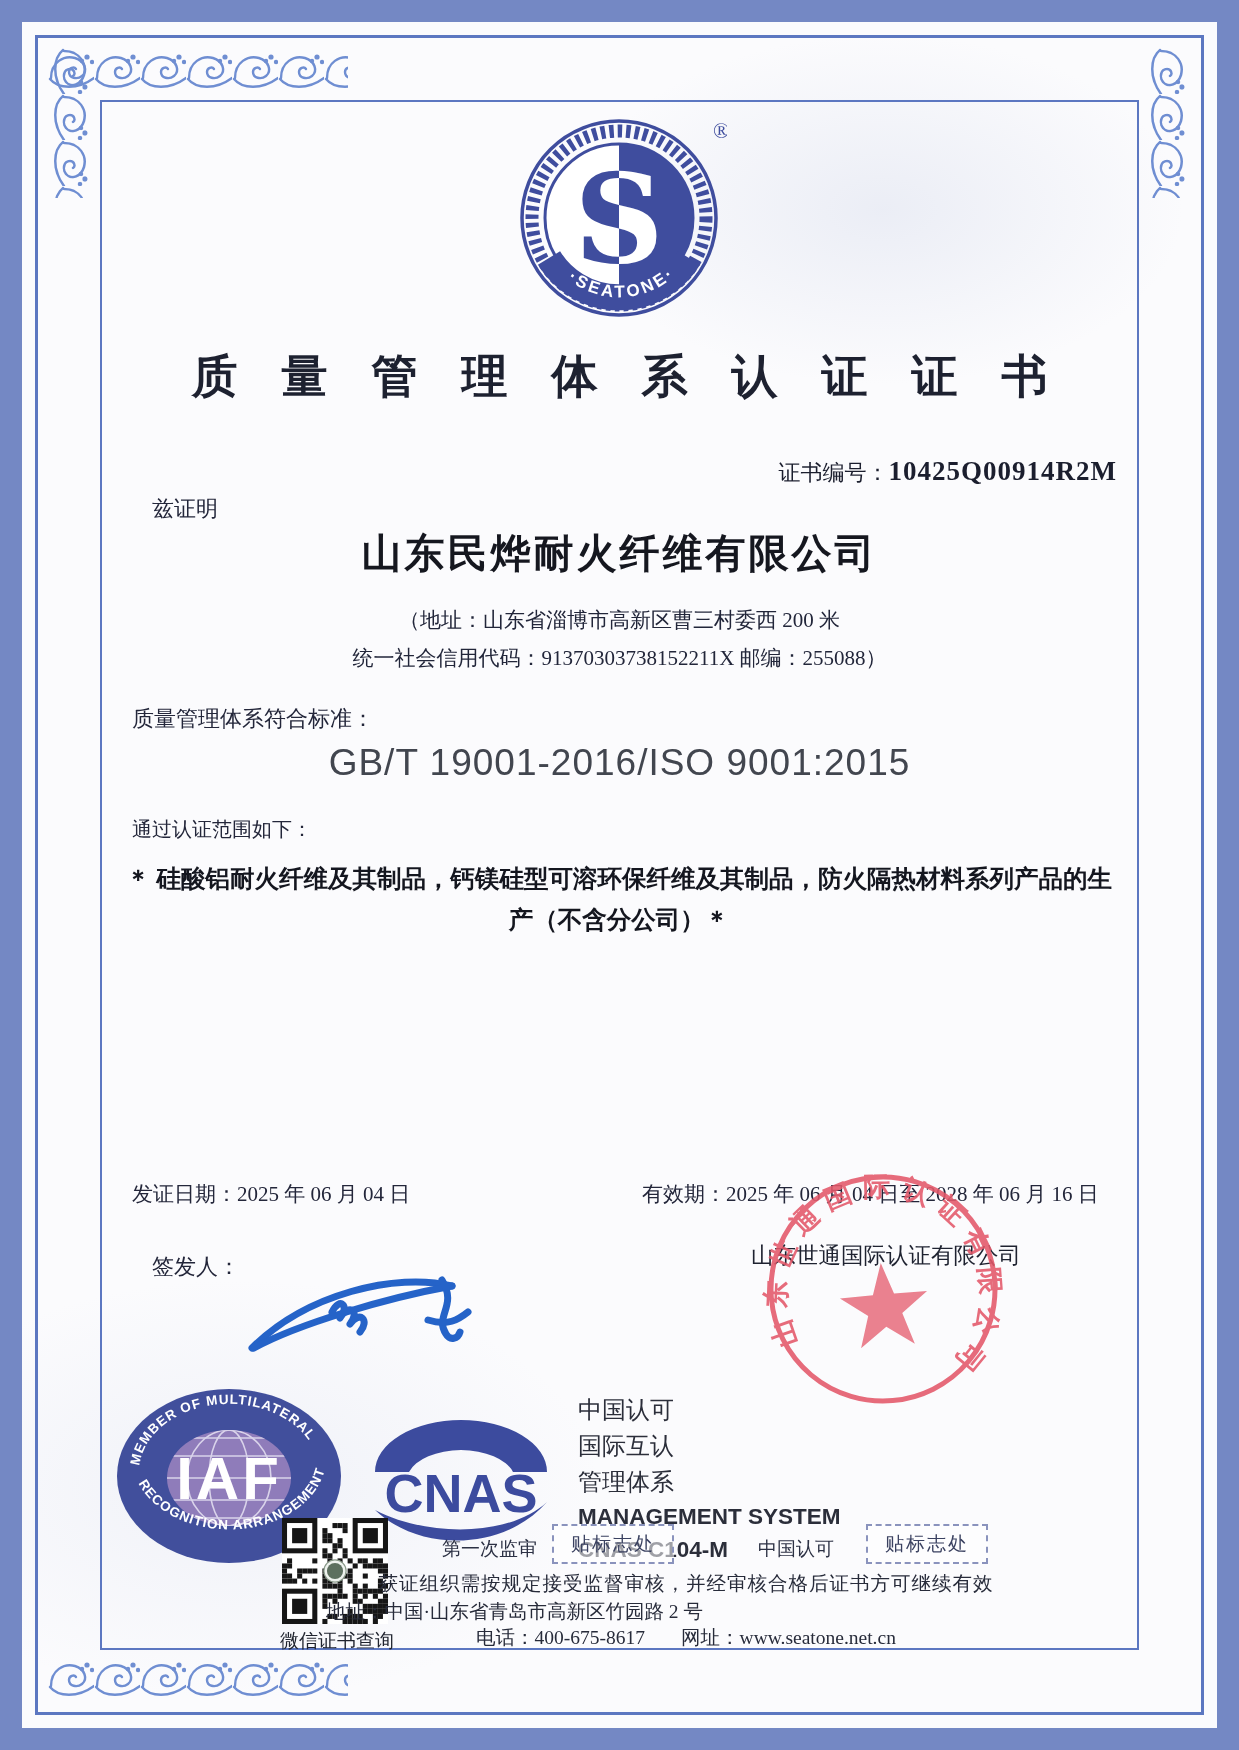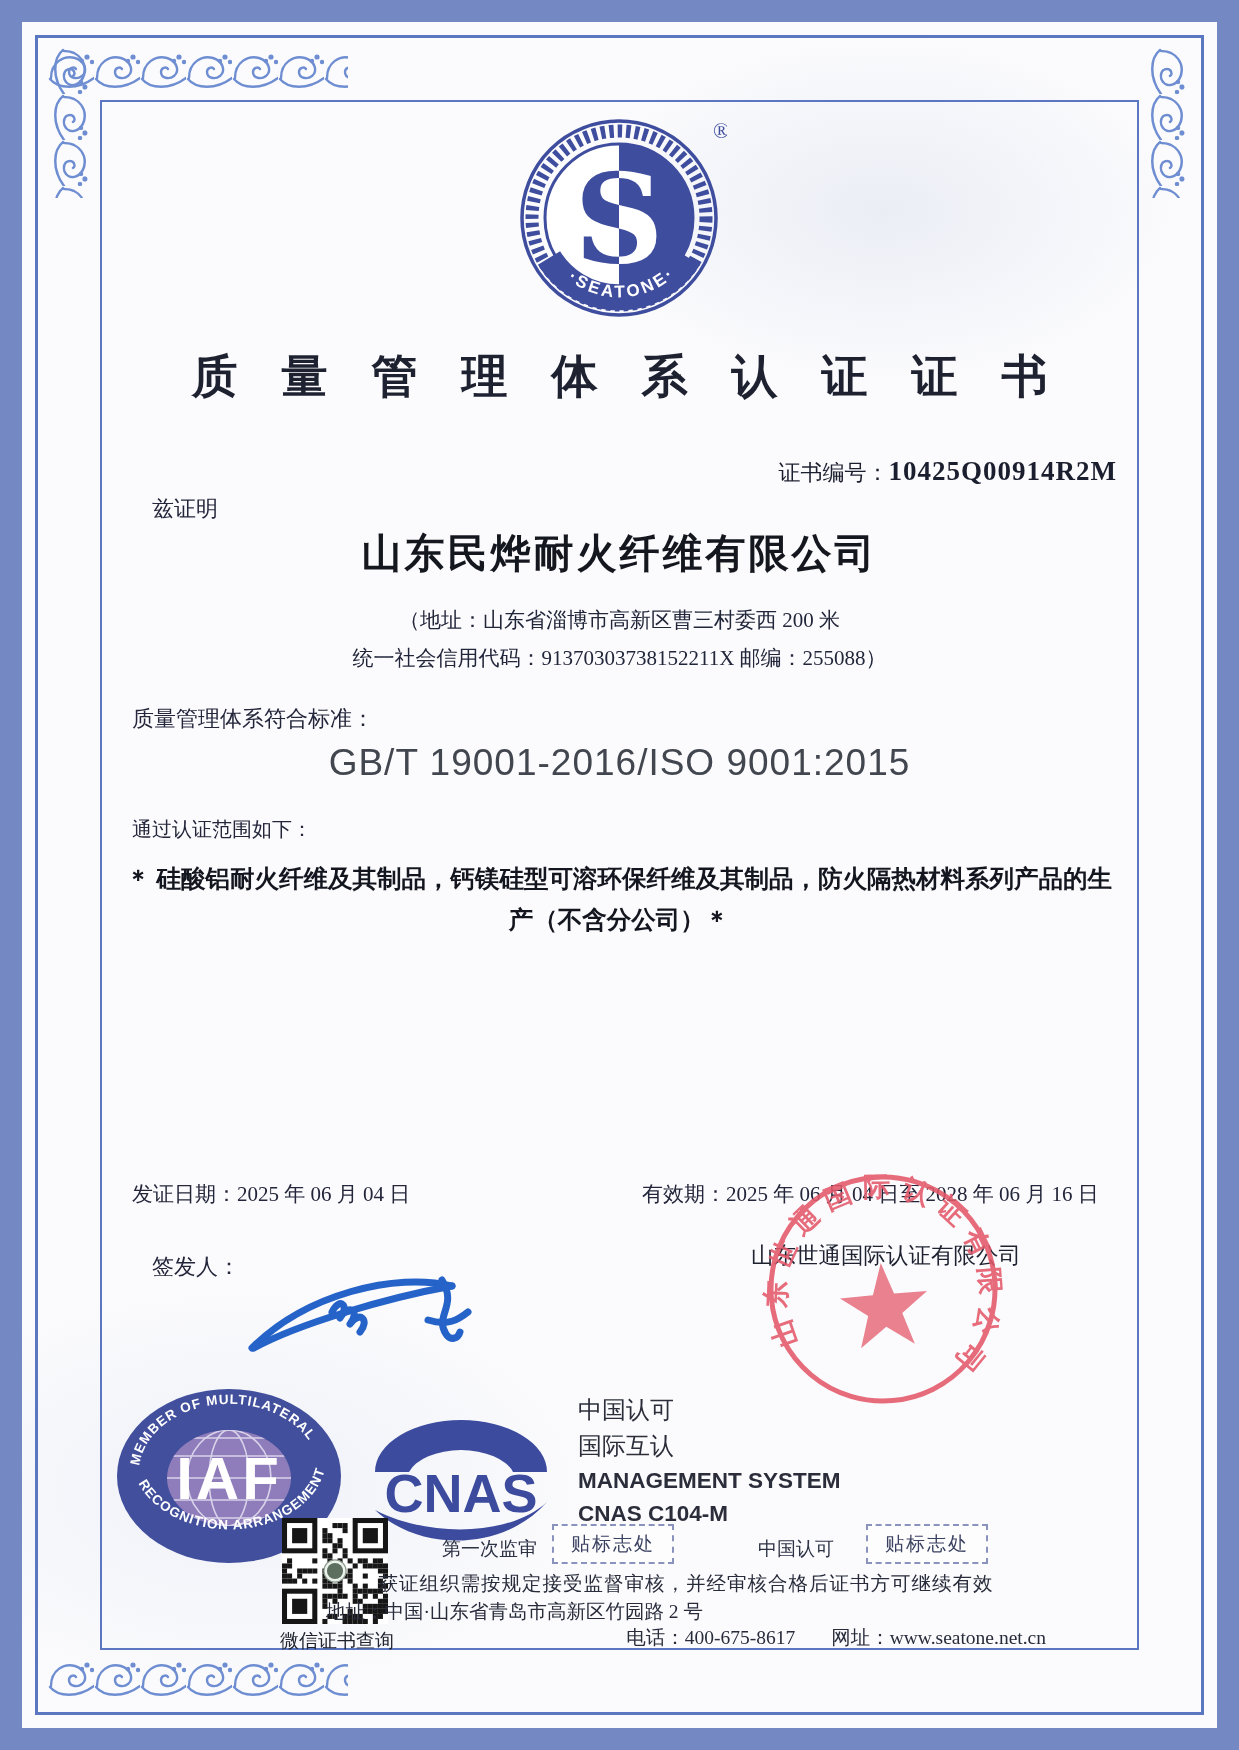--- a/index.html
+++ b/index.html
@@ -54,21 +54,21 @@
   #recog .en{font-size:22.5px;line-height:33px;font-weight:700;color:#2b2e3a;}
   #qr{left:176px;top:1412px;width:106px;height:106px;}
   #qr-caption{top:1522px;left:146px;width:170px;text-align:center;font-size:19px;color:#20242f;}
   .audit-label{top:1430px;font-size:19px;color:#2c3144;}
   .sticker-box{top:1418px;width:118px;height:36px;border:2px dashed #8a93bd;display:flex;align-items:center;justify-content:center;
     font-size:19px;color:#3a4160;letter-spacing:2px;background:rgba(255,255,255,.55);}
   #audit1-label{left:336px;} #sticker1{left:446px;}
   #audit2-label{left:652px;} #sticker2{left:760px;}
   #audit-note{top:1464px;left:220px;width:720px;text-align:center;font-size:19.5px;color:#272b3a;letter-spacing:1px;}
   #f-addr{top:1492px;left:220px;width:720px;font-size:19.5px;color:#272b3a;}
-  #f-contact{top:1518px;left:220px;width:720px;display:flex;justify-content:flex-end;gap:36px;font-size:19.5px;color:#272b3a;}
+  #f-contact{top:1518px;left:220px;width:720px;display:flex;justify-content:center;gap:36px;font-size:19.5px;color:#272b3a;}
 </style>
 </head>
 <body>
 
 <div id="page">
   <div id="sheet">
 
     <div class="frame-outer"></div>
 
     <svg class="pat top" preserveAspectRatio="none">
@@ -243,20 +243,21 @@
 
       <svg id="cnas" class="abs" viewBox="0 0 200 150">
         <path d="M 14,66 A 86,52 0 0 1 186,66 L 152,66 A 54,30 0 0 0 48,66 Z" fill="#3c4b9e"></path>
         <text x="100" y="106" text-anchor="middle" font-family="Liberation Sans, DejaVu Sans, sans-serif" font-weight="800" font-size="54" fill="#3c4b9e">CNAS</text>
         <path d="M 14,104 C 58,146 142,146 186,96 C 150,130 68,132 14,104 Z" fill="#3c4b9e"></path>
       </svg>
 
       <div id="recog" class="abs">
         <div class="cn">中国认可</div>
         <div class="cn">国际互认</div>
+        <div class="cn">管理体系</div>
         <div class="en sans">MANAGEMENT SYSTEM</div>
         <div class="en sans">CNAS C104-M</div>
       </div>
 
       <svg id="qr" class="abs" viewBox="0 0 105 105">
         <rect x="0" y="0" width="105" height="105" fill="#ffffff"></rect>
         <g id="qr-boxes" fill="#161616">
             <rect x="50" y="5" width="5" height="5"></rect>
             <rect x="55" y="5" width="5" height="5"></rect>
             <rect x="60" y="5" width="5" height="5"></rect>

